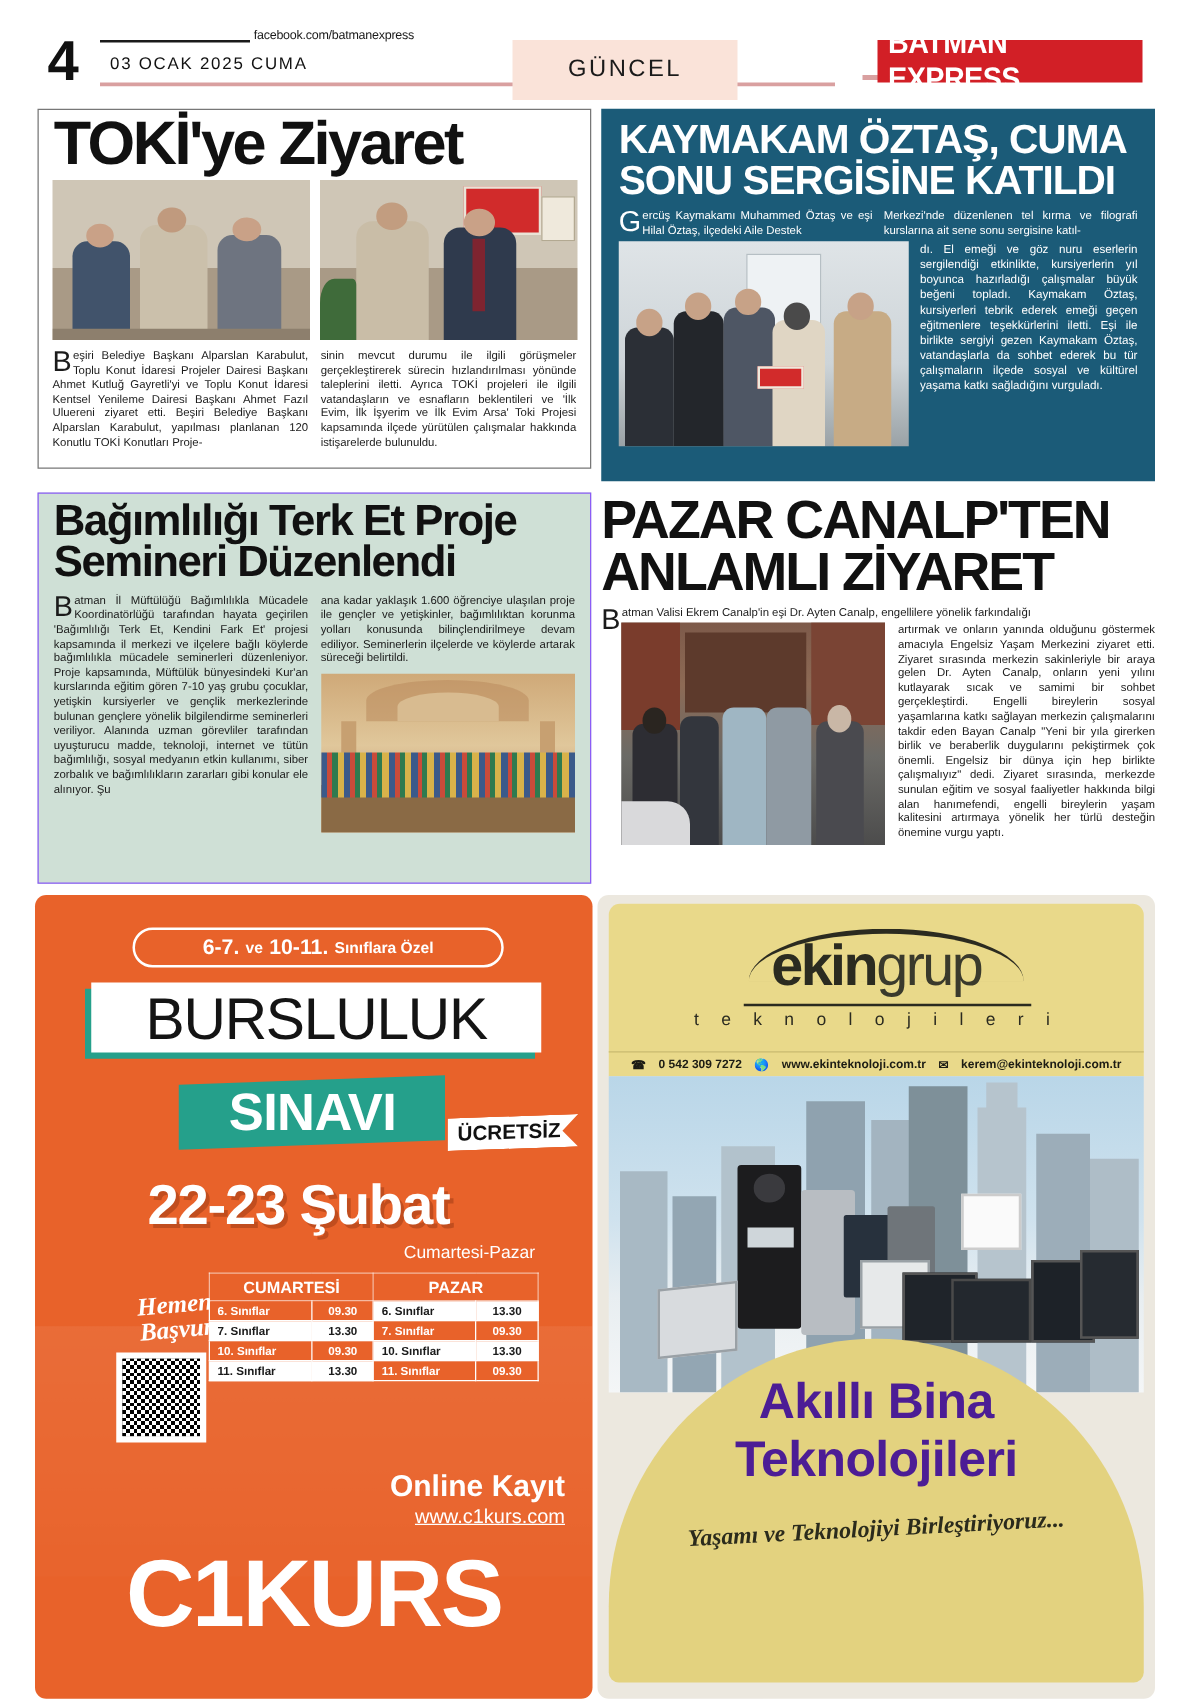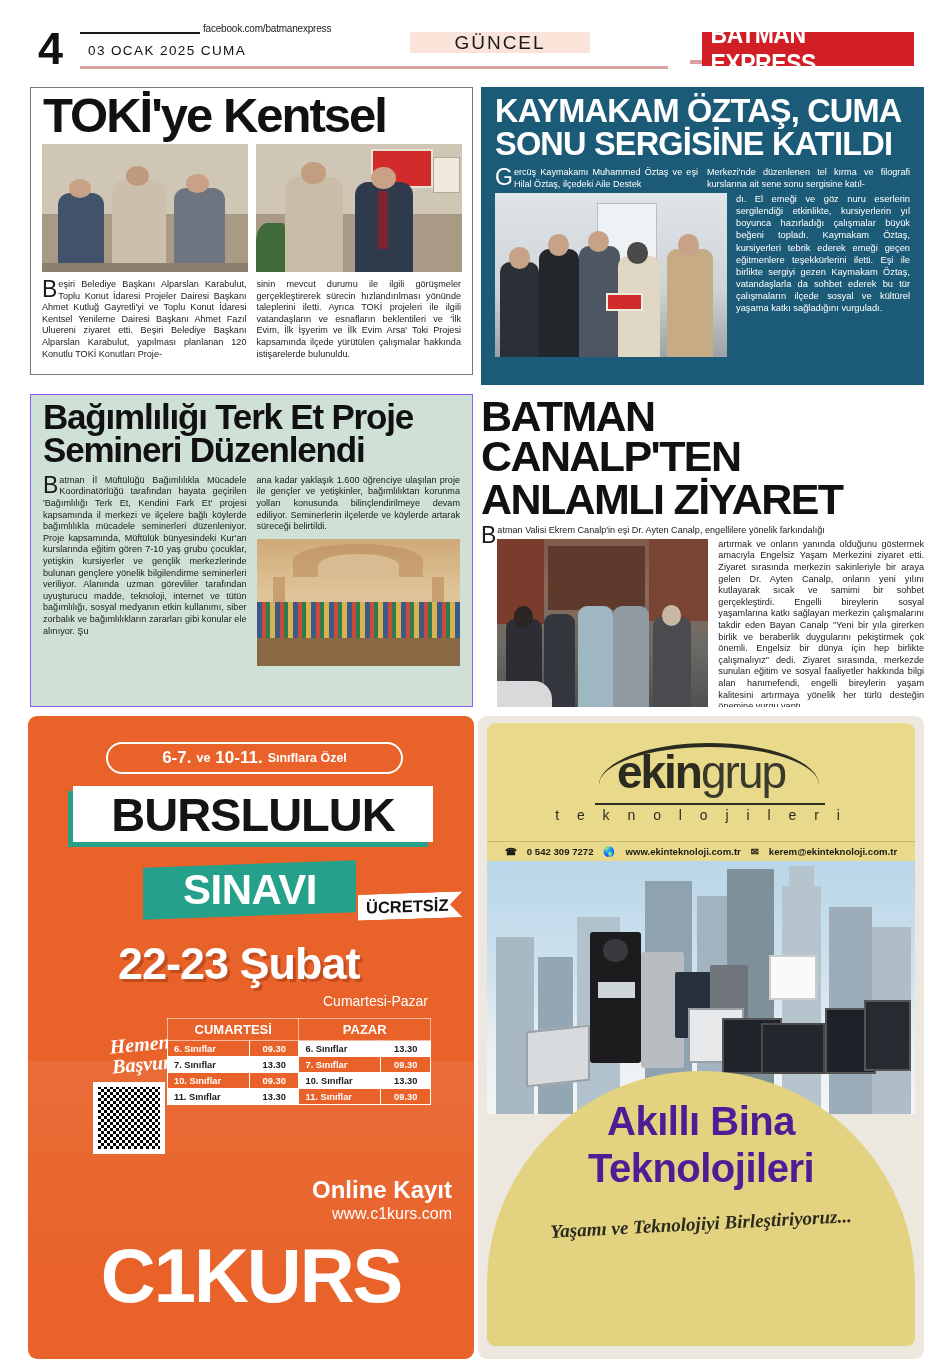--- a/index.html
+++ b/index.html
@@ -33,21 +33,21 @@
   #issue-date {
     position: absolute; left: 88px; top: 43px;
     font-size: 13.5px; color: #111; letter-spacing: 1.4px;
     font-family: "Liberation Sans", sans-serif;
   }
   #header-underline {
     position: absolute; left: 80px; top: 66px; width: 588px; height: 3px;
     background: #d9a0a0;
   }
   #section-badge {
-    position: absolute; left: 410px; top: 32px; width: 180px; height: 21px;
+    position: absolute; left: 410px; top: 32px; width: 180px; height: 48px;
     background: #fae3d9;
     display: flex; align-items: center; justify-content: center;
   }
   #section-badge span {
     font-size: 19px; letter-spacing: 2px; color: #1a1a1a;
     font-family: "Liberation Sans", sans-serif;
   }
   #brand-logo {
     position: absolute; left: 702px; top: 32px; width: 212px; height: 34px;
     background: #d21f26;
@@ -156,21 +156,21 @@
     display: flex; align-items: center; justify-content: center; gap: 5px;
     color: #fff; font-weight: bold; font-size: 17px; white-space: nowrap;
   }
   #c1-pill .sm { font-size: 12.5px; font-weight: bold; }
   #c1-bursluluk {
     position: absolute; left: 45px; top: 70px; width: 360px; height: 56px;
     background: #fff; box-shadow: -5px 5px 0 #25a08b;
     display: flex; align-items: center; justify-content: center;
   }
   #c1-bursluluk span {
-    font-size: 47px; font-weight: bold; color: #141414; letter-spacing: -1px; text-align: center;
+    font-size: 47px; font-weight: normal; color: #141414; letter-spacing: -1px; text-align: center;
   }
   #c1-sinavi {
     position: absolute; left: 115px; top: 148px; width: 213px; height: 52px;
     background: #25a08b; transform: skewY(-2deg);
     display: flex; align-items: center; justify-content: center;
   }
   #c1-sinavi span {
     font-size: 42px; font-weight: bold; color: #fff; letter-spacing: -0.5px;
     transform: skewY(2deg);
   }
@@ -219,21 +219,21 @@
     padding: 2.5px 6px; text-align: center; border: 1px solid #fff;
     font-weight: bold; font-size: 9.3px;
   }
   #c1-table td.lbl { text-align: left; margin-top: 37px; }
   .cell-w { background: #fff; color: #1a1a1a; }
   .cell-o { background: #e8622a; color: #fff; }
   #c1-online {
     position: absolute; right: 22px; top: 460px; text-align: right; color: #fff;
   }
   #c1-online .big { font-size: 24px; font-weight: bold; }
-  #c1-online .url { font-size: 16px; margin-top: 1px; }
+  #c1-online .url { font-size: 16px; margin-top: 1px; text-decoration: underline; }
   #c1-logo {
     position: absolute; left: 0; right: 0; top: 516px; text-align: center;
     color: #fff; font-size: 76px; font-weight: bold; letter-spacing: -2px;
   }
   #c1-contact {
     position: absolute; left: 0; right: 0; top: 608px;
     display: flex; align-items: center; justify-content: center; gap: 26px;
     color: #fff; font-size: 11.5px;
   }
   #c1-contact .ic {
@@ -309,21 +309,21 @@
   <div id="section-badge">
     <span>GÜNCEL</span>
   </div>
   <div id="logo-tick"></div>
   <div id="brand-logo">
     <span>BATMAN EXPRESS</span>
   </div>
 </div>
 
 <div class="article" id="art-toki">
-  <div class="headline-blk">TOKİ'ye Kentsel</div>
+  <div class="headline-blk">TOKİ'ye Ziyaret</div>
   <div id="toki-photos">
     <div class="toki-photo photo office">
       <div style="position:absolute;left:8%;bottom:0;width:22%;height:62%;background:#41536b;border-radius:12px 12px 0 0"></div>
       <div style="position:absolute;left:13%;bottom:58%;width:11%;height:15%;background:#c9a187;border-radius:50%"></div>
       <div style="position:absolute;left:34%;bottom:0;width:26%;height:72%;background:#cbc0ab;border-radius:13px 13px 0 0"></div>
       <div style="position:absolute;left:41%;bottom:67%;width:11%;height:16%;background:#c09a7e;border-radius:50%"></div>
       <div style="position:absolute;left:64%;bottom:0;width:25%;height:66%;background:#6e7480;border-radius:12px 12px 0 0"></div>
       <div style="position:absolute;left:70%;bottom:62%;width:11%;height:15%;background:#c9a187;border-radius:50%"></div>
       <div style="position:absolute;left:0;bottom:0;width:100%;height:7%;background:#8d7f6d"></div>
     </div>
@@ -383,21 +383,21 @@
         <div style="position:absolute;left:8%;top:30%;width:6%;height:28%;background:#c7a071"></div>
         <div style="position:absolute;left:86%;top:30%;width:6%;height:28%;background:#c7a071"></div>
         <div style="position:absolute;left:0;bottom:0;width:100%;height:30%;background:#8a6a45"></div>
         <div style="position:absolute;left:0;bottom:22%;width:100%;height:28%;background:repeating-linear-gradient(90deg,#3b5a8a 0 5px,#c94b3a 5px 9px,#2f7a4f 9px 13px,#d8b24a 13px 18px)"></div>
       </div>
     </div>
   </div>
 </div>
 
 <div class="article" id="art-canalp">
-  <div class="headline-blk">BATMAN CANALP'TEN</div>
+  <div class="headline-blk">PAZAR CANALP'TEN</div>
   <div class="headline-blk">ANLAMLI ZİYARET</div>
   <div id="canalp-lead" class="body-txt dropcap">Batman Valisi Ekrem Canalp'in eşi Dr. Ayten Canalp, engellilere yönelik farkındalığı</div>
   <div id="canalp-body">
     <div id="canalp-photo" class="photo" style="background:linear-gradient(180deg,#7d5a4a 0%,#8d6a55 28%,#6b6a66 60%,#4c4c4c 100%)">
       <div style="position:absolute;left:0;top:0;width:22%;height:48%;background:#7a3c2c"></div>
       <div style="position:absolute;left:24%;top:4%;width:46%;height:36%;background:#5d3a2c"></div>
       <div style="position:absolute;left:72%;top:0;width:28%;height:46%;background:#7a4434"></div>
       <div style="position:absolute;left:4%;bottom:0;width:17%;height:55%;background:#2d2d33;border-radius:9px 9px 0 0"></div>
       <div style="position:absolute;left:8%;bottom:50%;width:9%;height:12%;background:#2a2520;border-radius:50%"></div>
       <div style="position:absolute;left:22%;bottom:0;width:15%;height:58%;background:#33363d;border-radius:9px 9px 0 0"></div>

